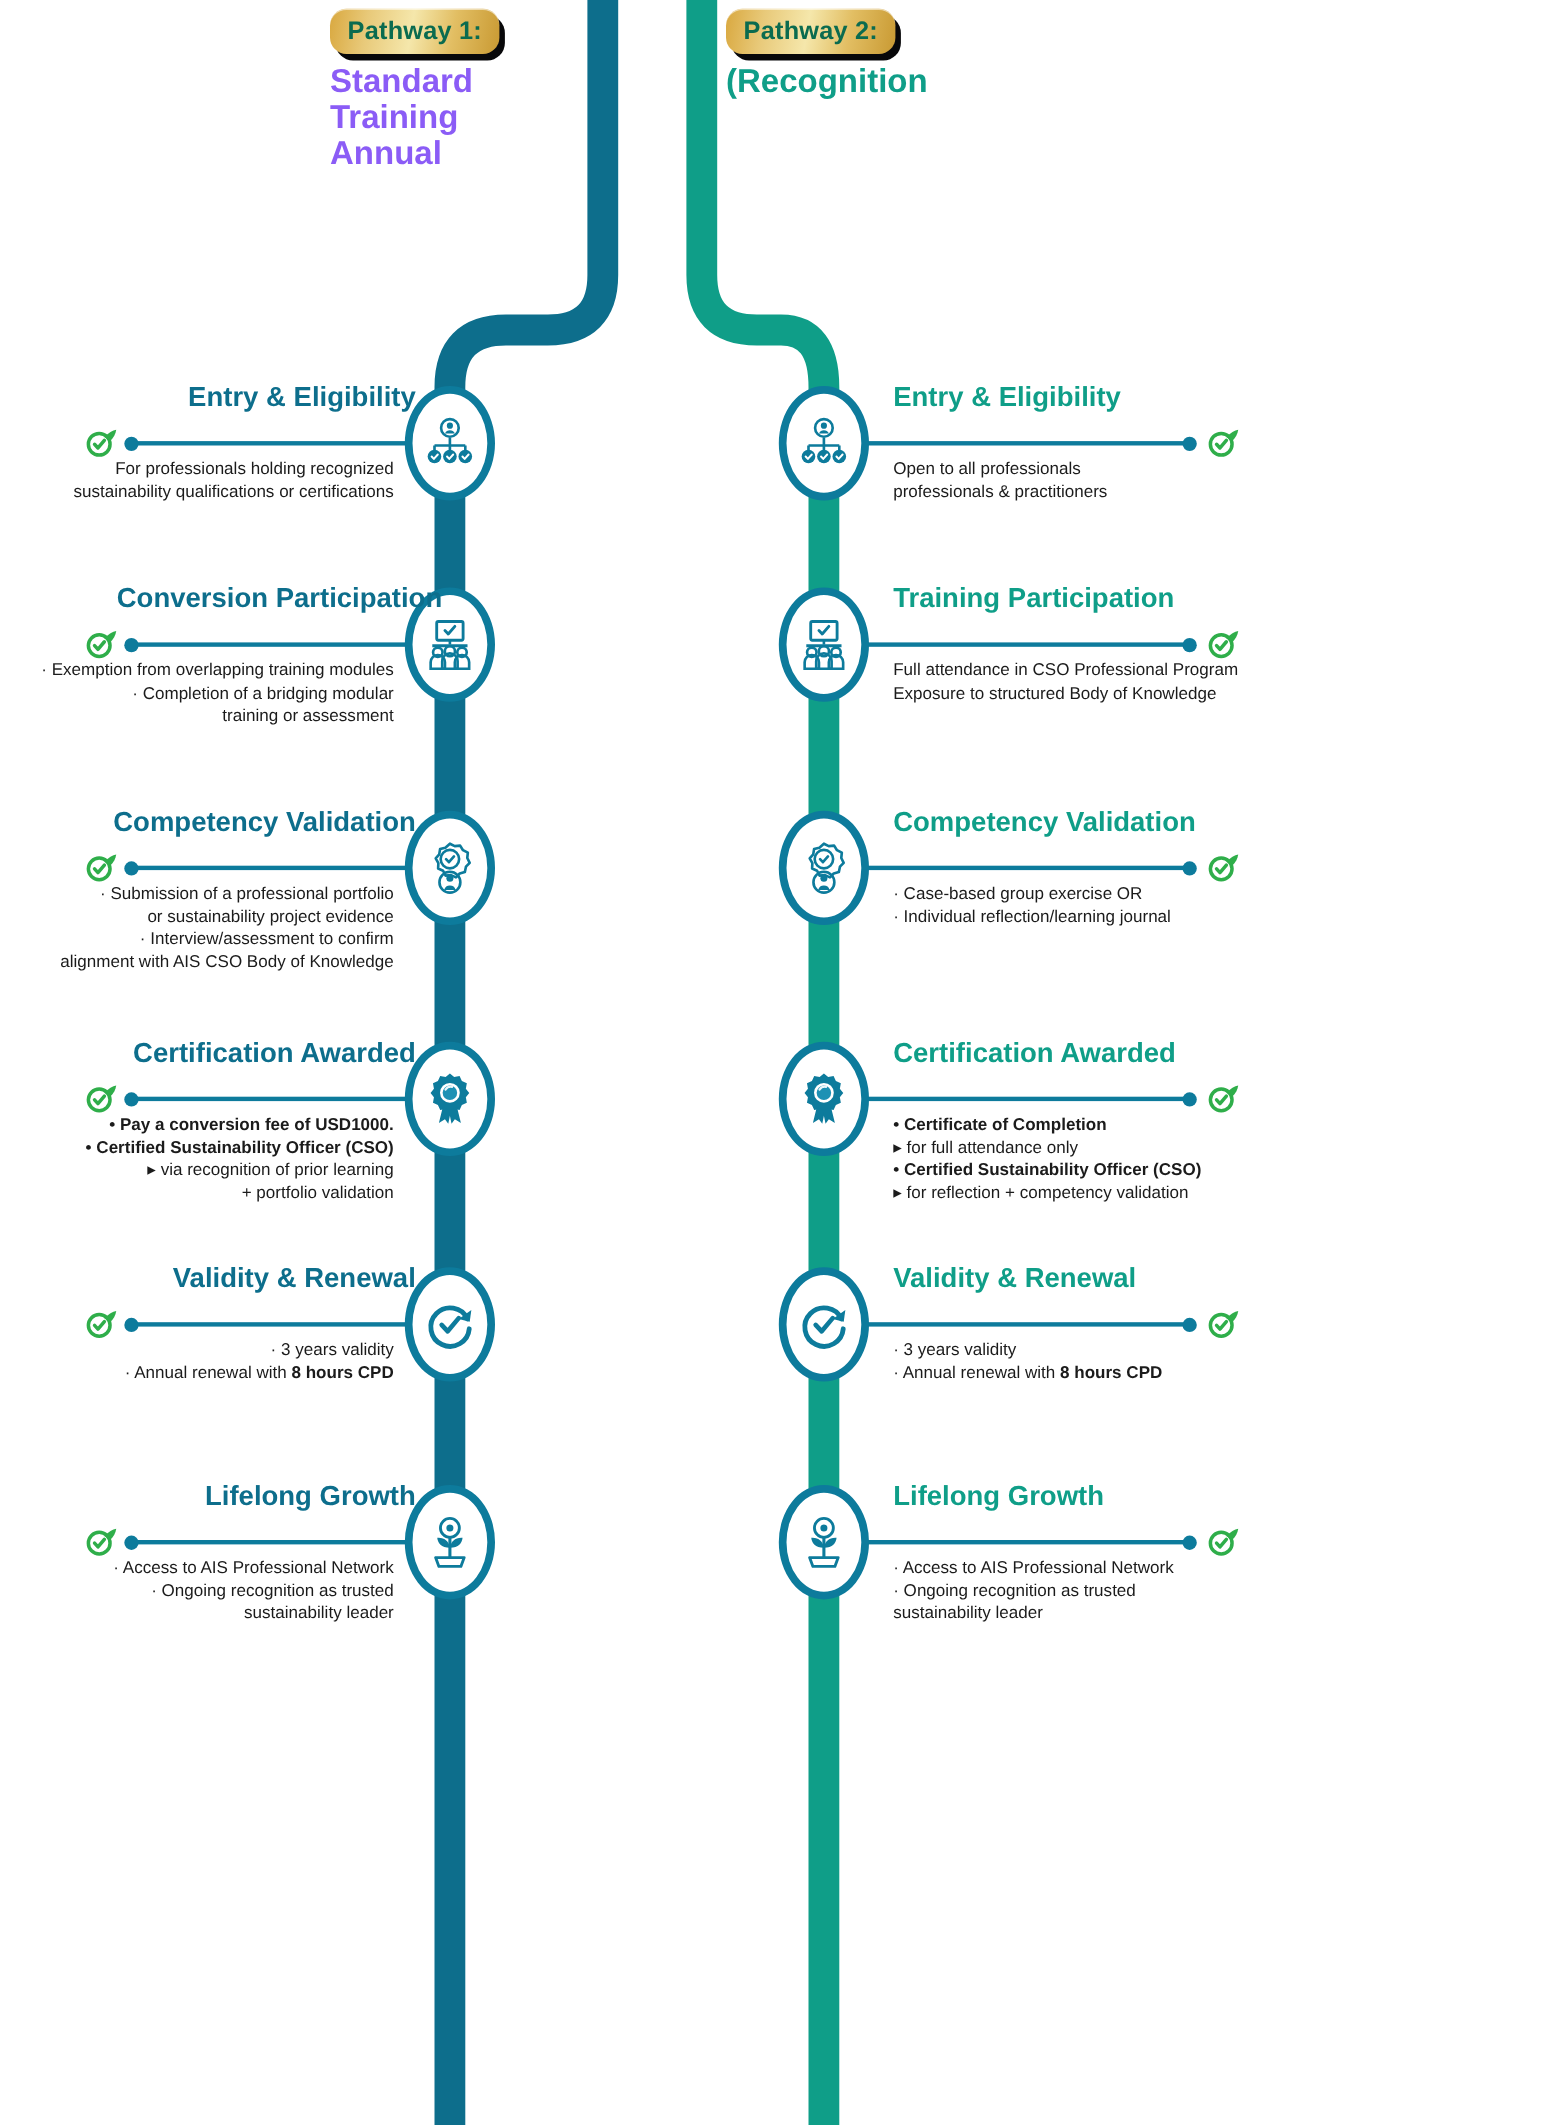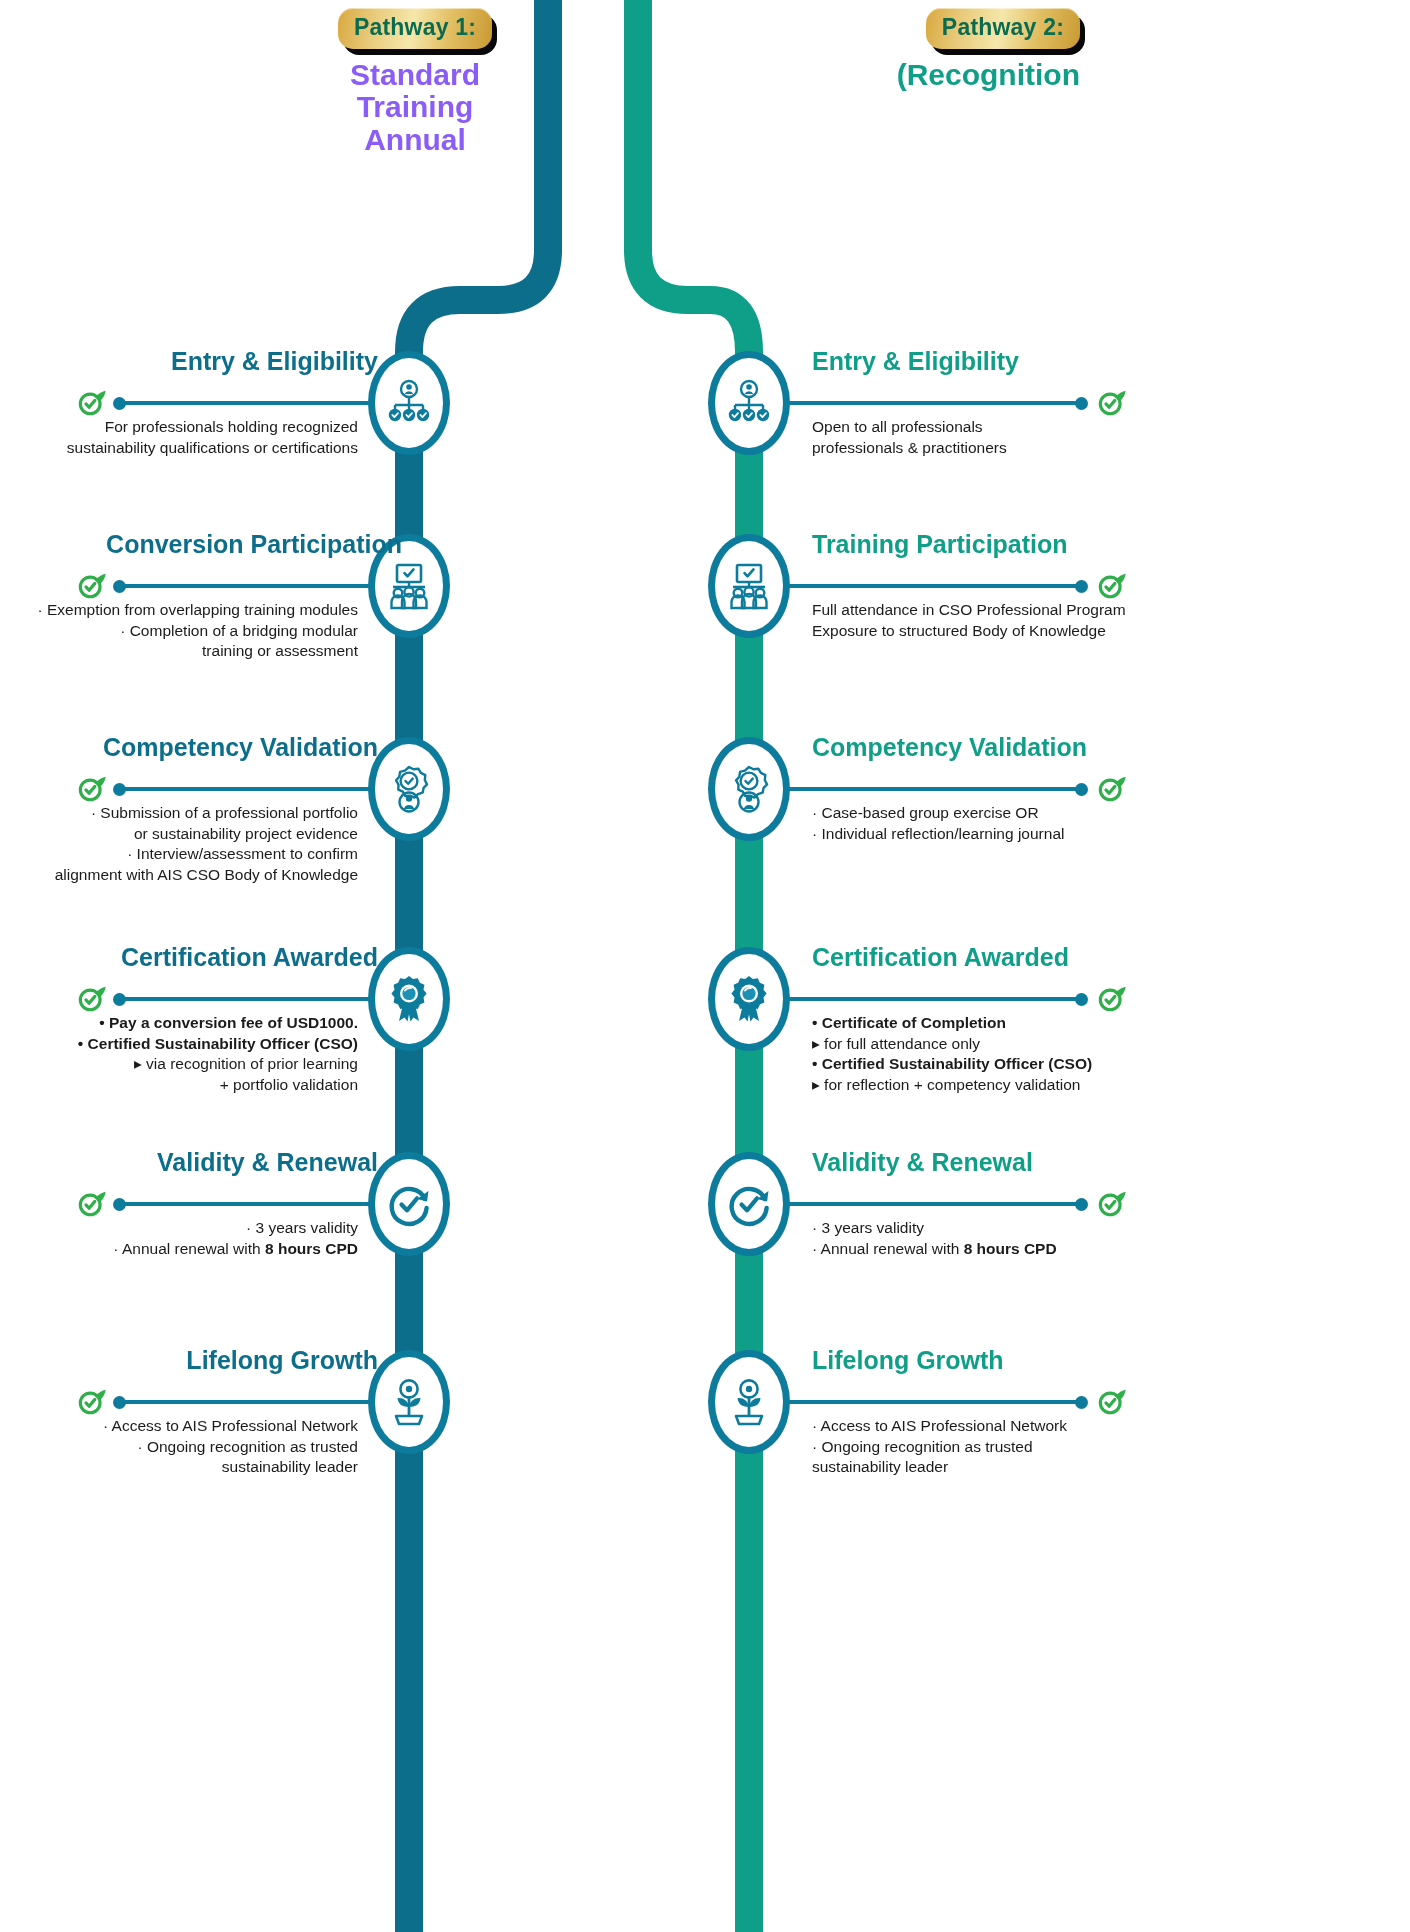--- a/index.html
+++ b/index.html
@@ -8,22 +8,22 @@
     font-family:"Liberation Sans", sans-serif;
     -webkit-font-smoothing:antialiased;
   }
 
   
   .spine{position:absolute;top:0;width:100%;height:100%;pointer-events:none;}
   .spine svg{display:block;}
 
   
   .hdr{position:absolute;top:0;}
-  .hdr-left{left:300px;width:230px;text-align:center;}
-  .hdr-right{left:660px;width:420px;text-align:right;}
+  .hdr-left{left:300px;width:230px;text-align:left;}
+  .hdr-right{left:660px;width:420px;text-align:left;}
 
   .badge-wrap{position:relative;display:inline-block;margin-top:8px;}
   .badge-shadow{
     position:absolute;left:5px;top:6px;width:100%;height:100%;
     background:#08080a;border-radius:16px;
   }
   .badge{
     position:relative;display:block;
     padding:6px 16px 8px 16px;border-radius:15px;
     background:linear-gradient(100deg,#d9a83f 0%,#e8c979 22%,#f5e7ab 48%,#e2be63 72%,#c99a33 100%);

